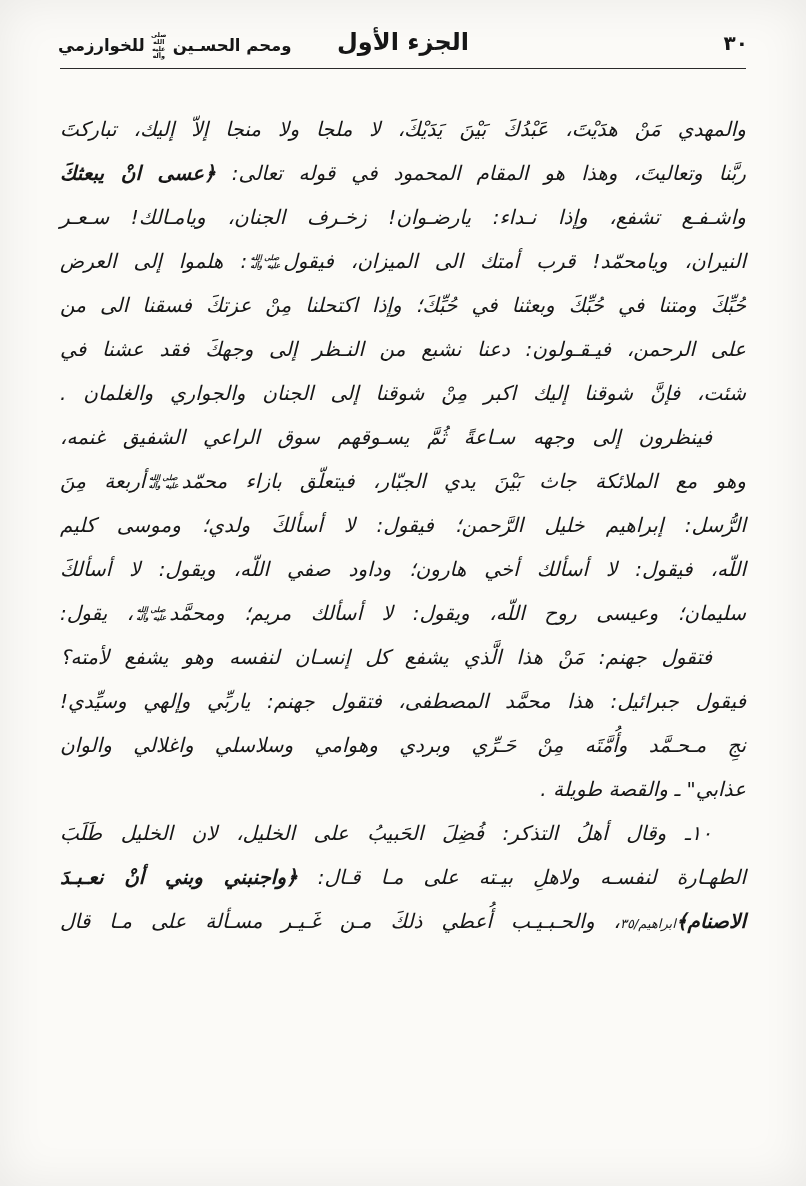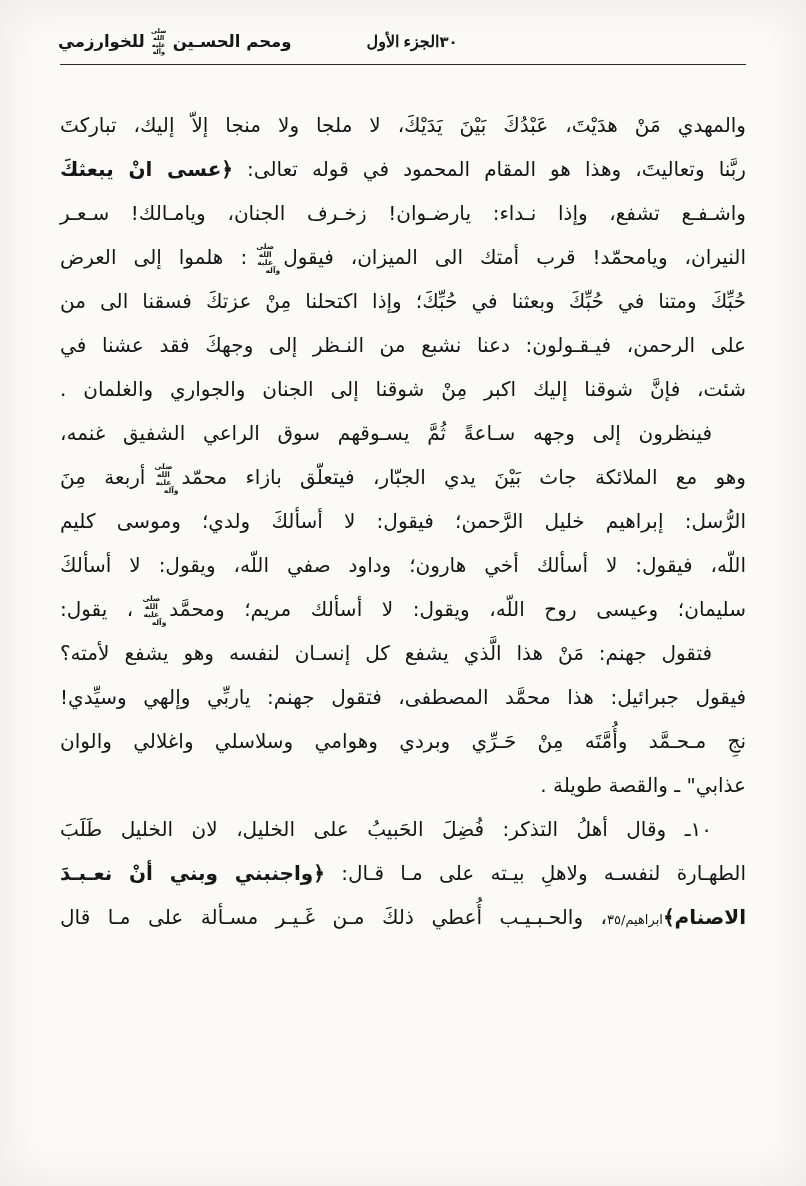--- a/index.html
+++ b/index.html
@@ -17,35 +17,36 @@
   .page { padding: 24px 0 0 0; }
 
   
   .header {
     display: flex;
     align-items: baseline;
     padding: 4px 58px 8px 58px;
     font-weight: bold;
     font-size: 17px;
   }
-  .h-num   { flex: 1; text-align: left; font-size: 15px; letter-spacing: 1px; }
-  .h-part  { flex: 0 0 auto; text-align: left; font-size: 16px; font-family: Liberation Serif, serif; }
+  .h-num   { flex: 1; text-align: right; font-size: 20px; letter-spacing: 1px; }
+  .h-part  { flex: 0 0 auto; text-align: left; font-size: 24px; }
   .h-title { flex: 1; text-align: end; font-size: 16.5px; white-space: nowrap; }
   .header-rule {
     border-bottom: 1.6px solid #2a2a2a;
     margin: 0 60px;
     height: 0;
   }
 
   
   .body-text {
     margin-top: 38px;
     padding: 0 60px;
     font-size: 20px;
     line-height: 44px;
+    font-style: italic;
   }
   .line {
     text-align: justify;
     text-align-last: justify;
     height: 44px;
     white-space: normal;
   }
   .line.indent { padding-right: 34px; }
   .line.para-end { text-align-last: right; }
 

